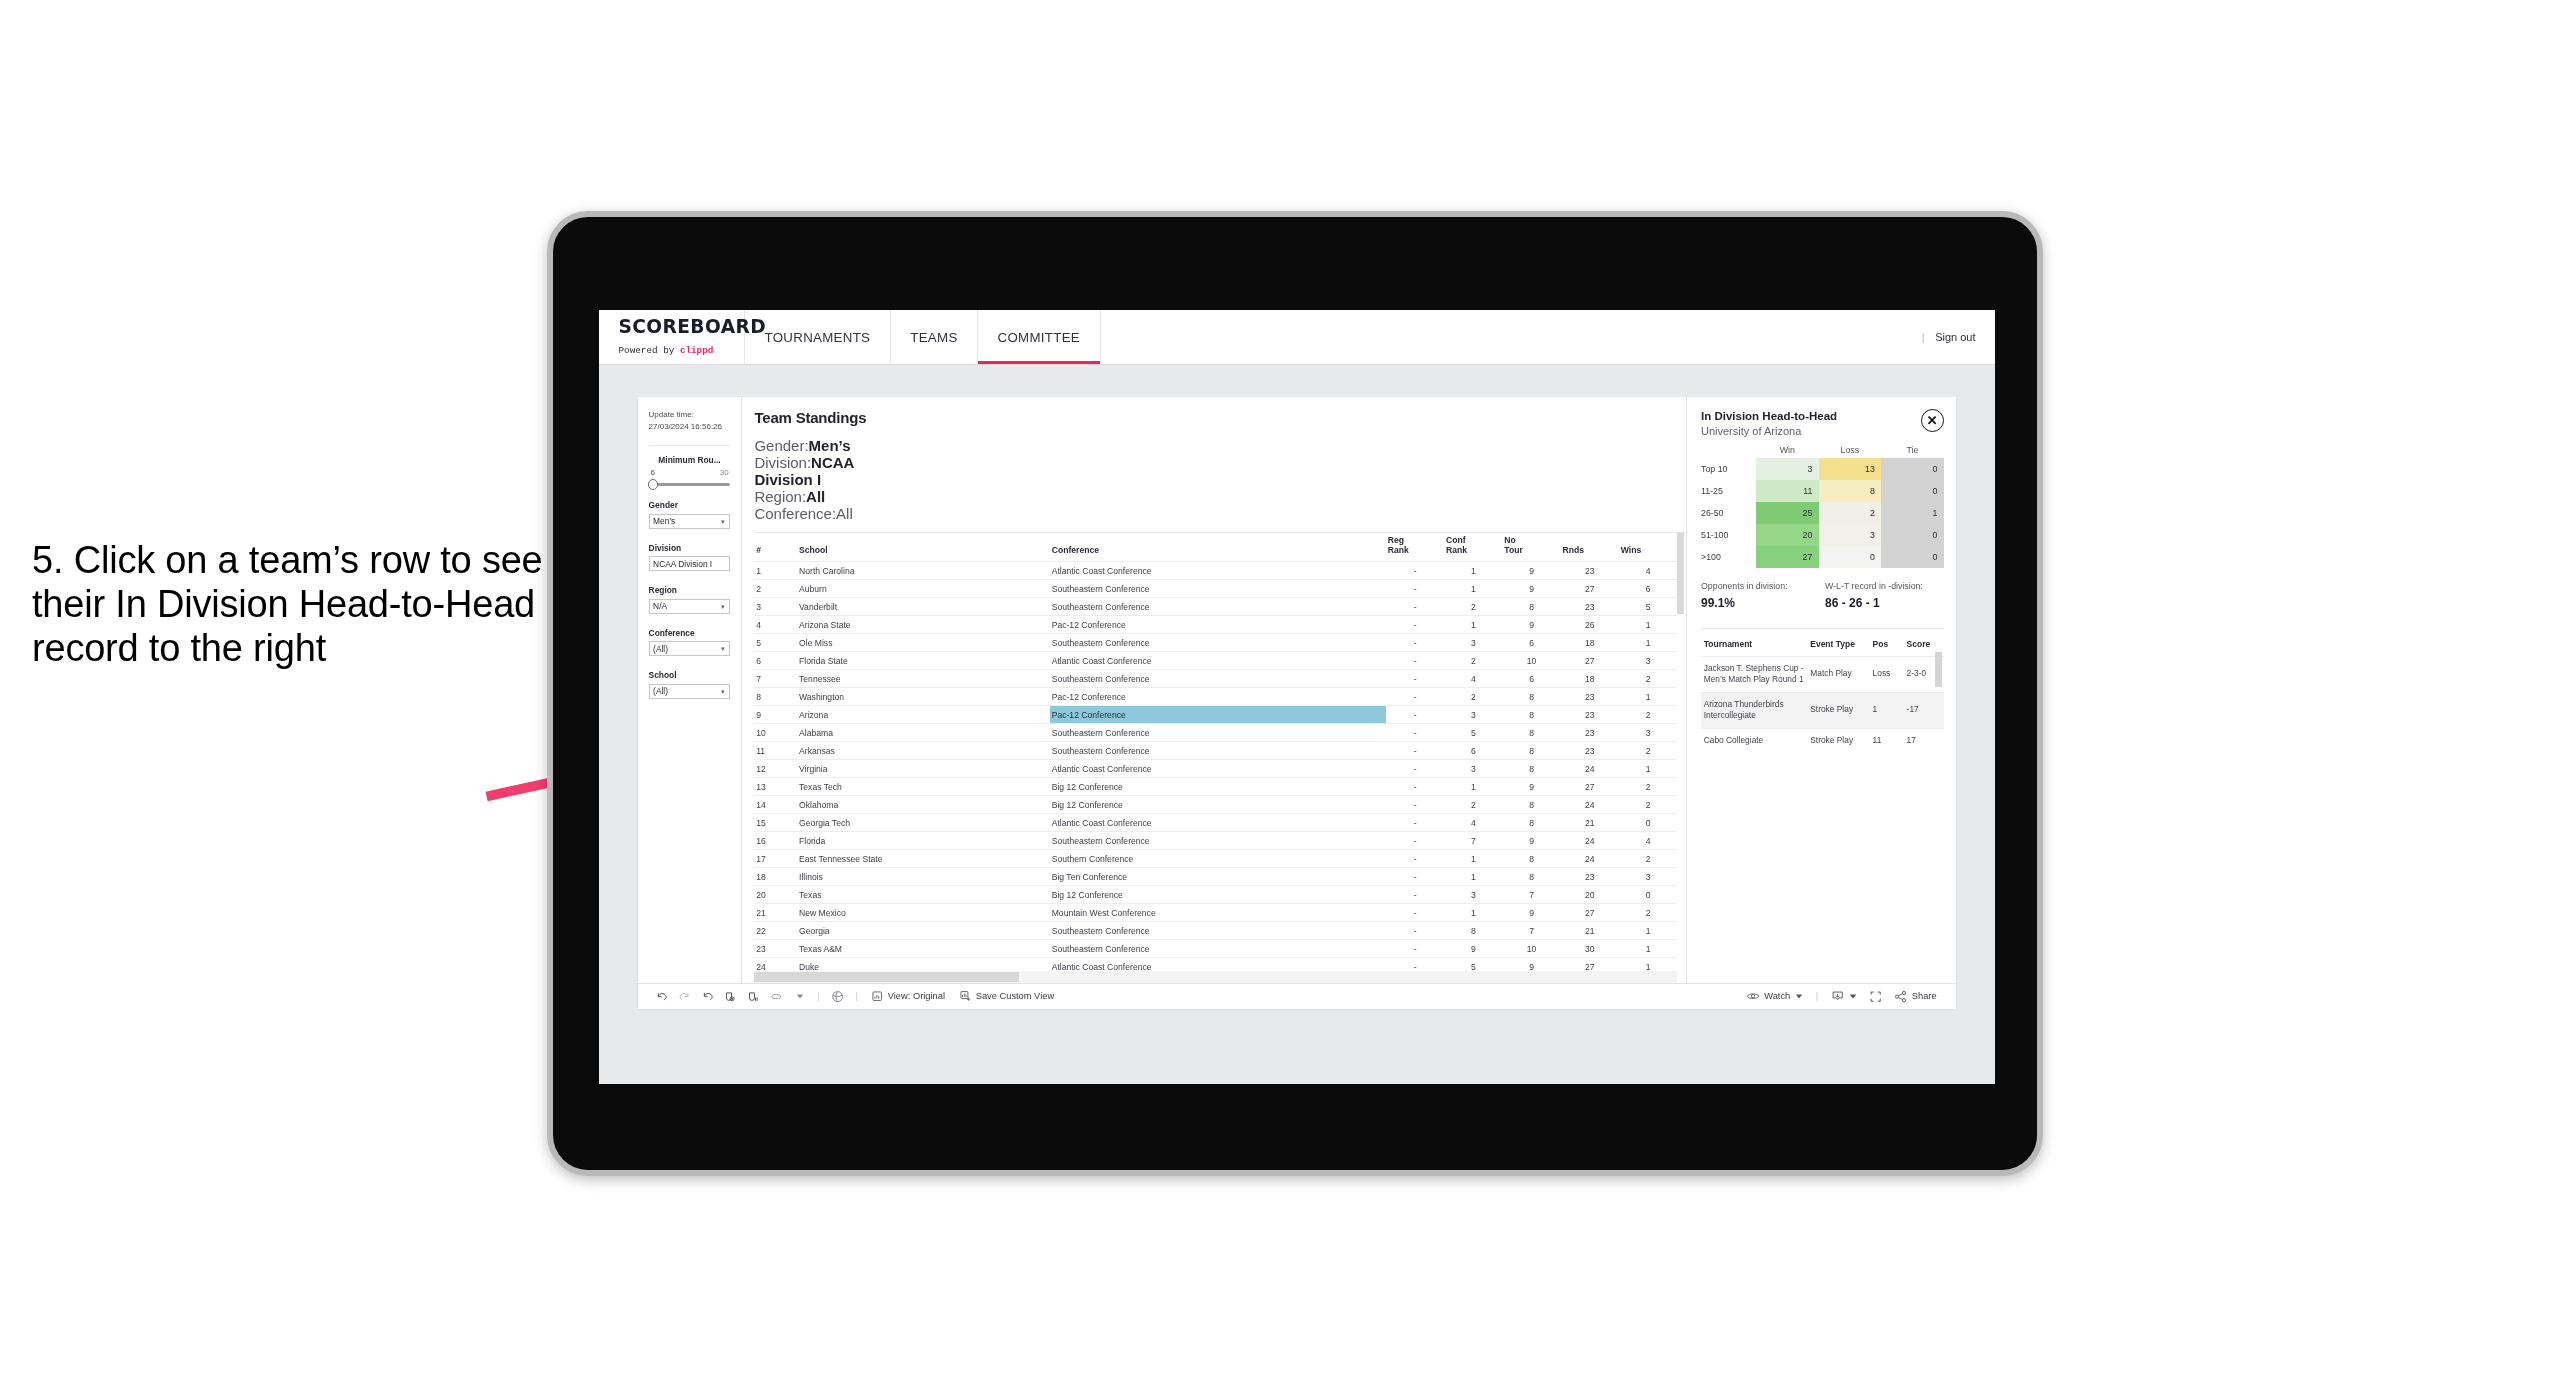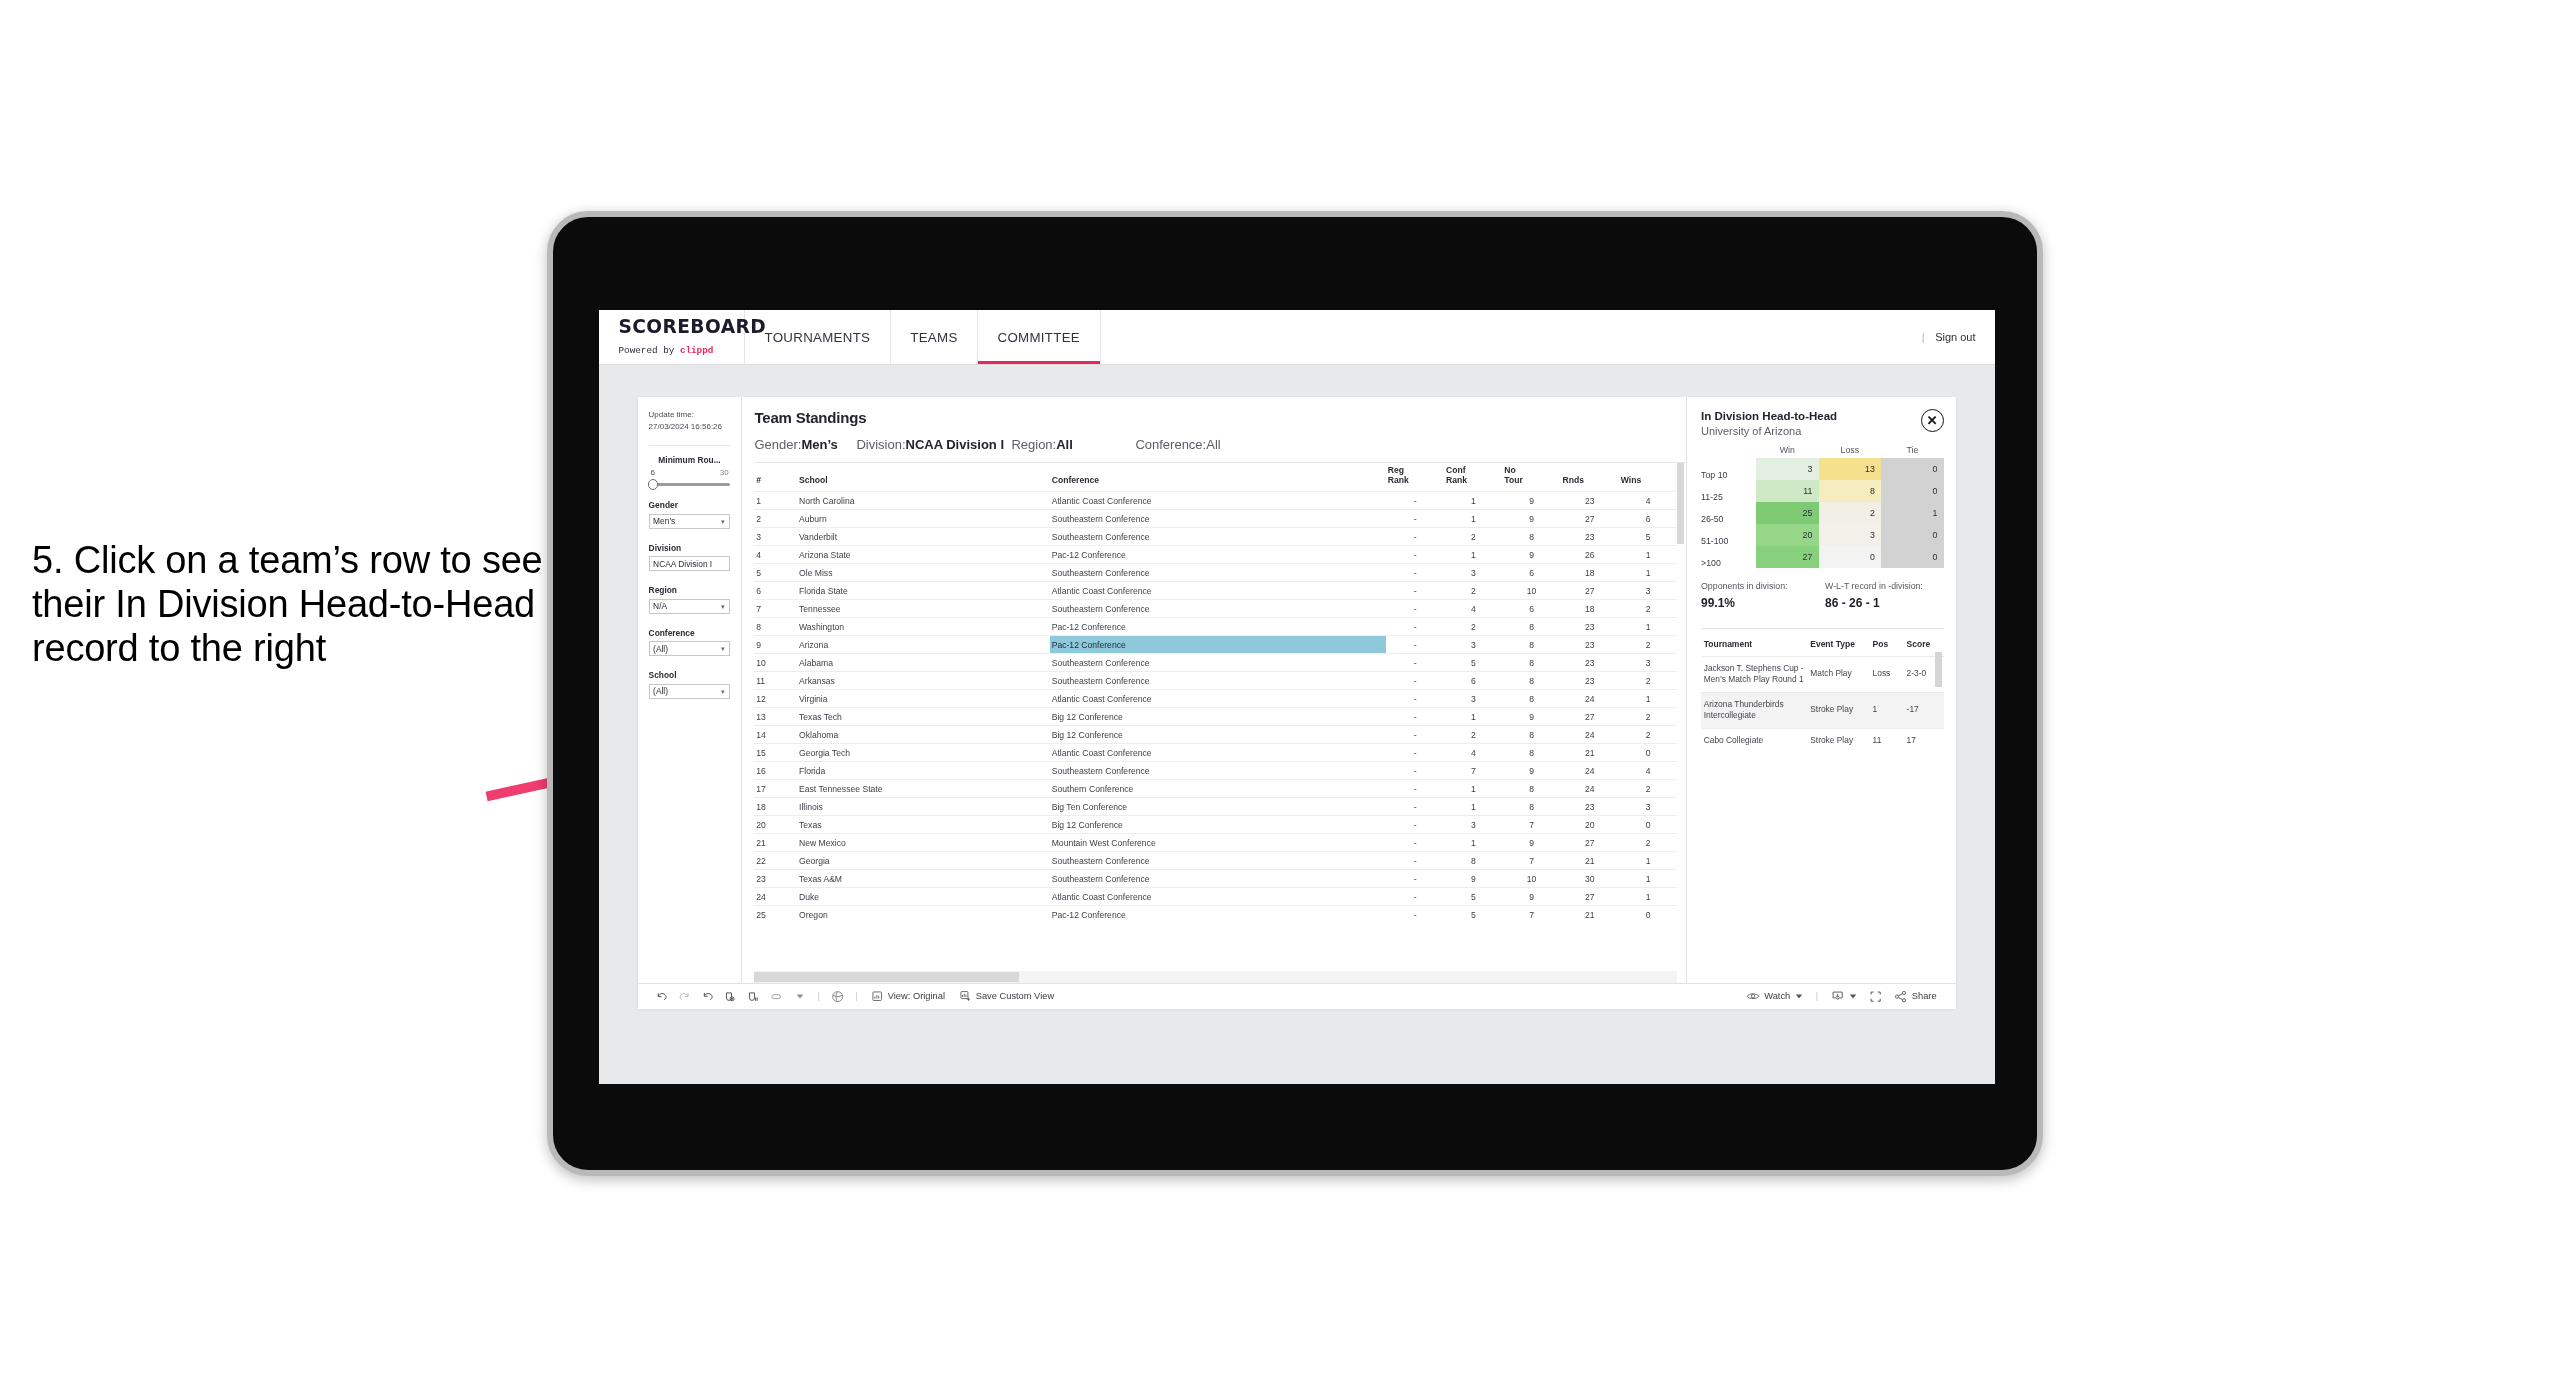--- a/index.html
+++ b/index.html
@@ -152,21 +152,21 @@
     border: 0.9px solid #c6c6cc; background: #fff; height: 15px;
     display: flex; align-items: center; justify-content: space-between;
     padding: 0 3.5px; font-size: 8.4px; color: #2b2b35; cursor: pointer;
   }
   .caret { font-size: 6.2px; color: #6a6a72; }
 
   
   .main { flex: 1; display: flex; min-width: 0; }
   .standings { flex: 1; min-width: 0; display: flex; flex-direction: column; padding: 12.4px 0 0 12.4px; }
   .st-title { font-size: 15px; font-weight: bold; color: #232330; letter-spacing: -0.2px; }
-  .st-meta { display: flex; margin-top: 10.6px; font-size: 13px; color: #5c5c66; padding-bottom: 9.7px; border-bottom: 0.9px solid #e6e6e6; padding-right: 8.8px;}
+  .st-meta { display: flex; margin-top: 10.6px; font-size: 15px; color: #5c5c66; padding-bottom: 9.7px; border-bottom: 0.9px solid #e6e6e6; padding-right: 8.8px; flex-direction: column;}
   .st-meta span { display: inline-block; }
   .st-meta b { color: #23232e; font-weight: bold; }
   .m1 { width: 102px; } .m2 { width: 155px; } .m3 { width: 124px; }
 
   table.tbl { border-collapse: collapse; width: 100%; font-size: 8.6px; color: #40404a; table-layout: fixed; }
   table.tbl th {
     font-weight: bold; color: #2b2b35; text-align: left; vertical-align: bottom;
     padding: 3.5px 1.8px 5.3px 1.8px; line-height: 1.15;
   }
   table.tbl td { padding: 3.5px 1.8px; border-top: 0.9px solid #ededed; white-space: nowrap; overflow: hidden; }
@@ -194,21 +194,21 @@
   .close-btn {
     margin-left: auto; width: 23px; height: 23px; border: 1.8px solid #141414; border-radius: 50%;
     display: flex; align-items: center; justify-content: center; cursor: pointer; flex-shrink: 0;
   }
   .close-x { font-size: 13.3px; line-height: 1; color: #141414; font-weight: bold; }
 
   .h2h { margin-top: 8.8px; }
   .h2h-hdr { display: flex; font-size: 8.8px; color: #54545e; text-align: center; }
   .h2h-hdr .lblcol { width: 55px; }
   .h2h-hdr .c { flex: 1; text-align: center; padding-bottom: 2.7px; }
-  .h2h-row { display: flex; align-items: flex-end; }
+  .h2h-row { display: flex; align-items: center; }
   .h2h-row .lbl { width: 55px; font-size: 8.8px; color: #3c3c46; display: flex; align-items: center; background: #fff; }
   .h2h-row .cell {
     flex: 1; height: 22px; display: flex; align-items: center; justify-content: flex-end;
     padding-right: 6.2px; font-size: 8.8px; color: #2e2e38;
   }
 
   .stats { display: flex; margin-top: 12.4px; }
   .stat { }
   .stat.s1 { width: 124px; }
   .stat-lbl { font-size: 8.8px; color: #56565f; }

